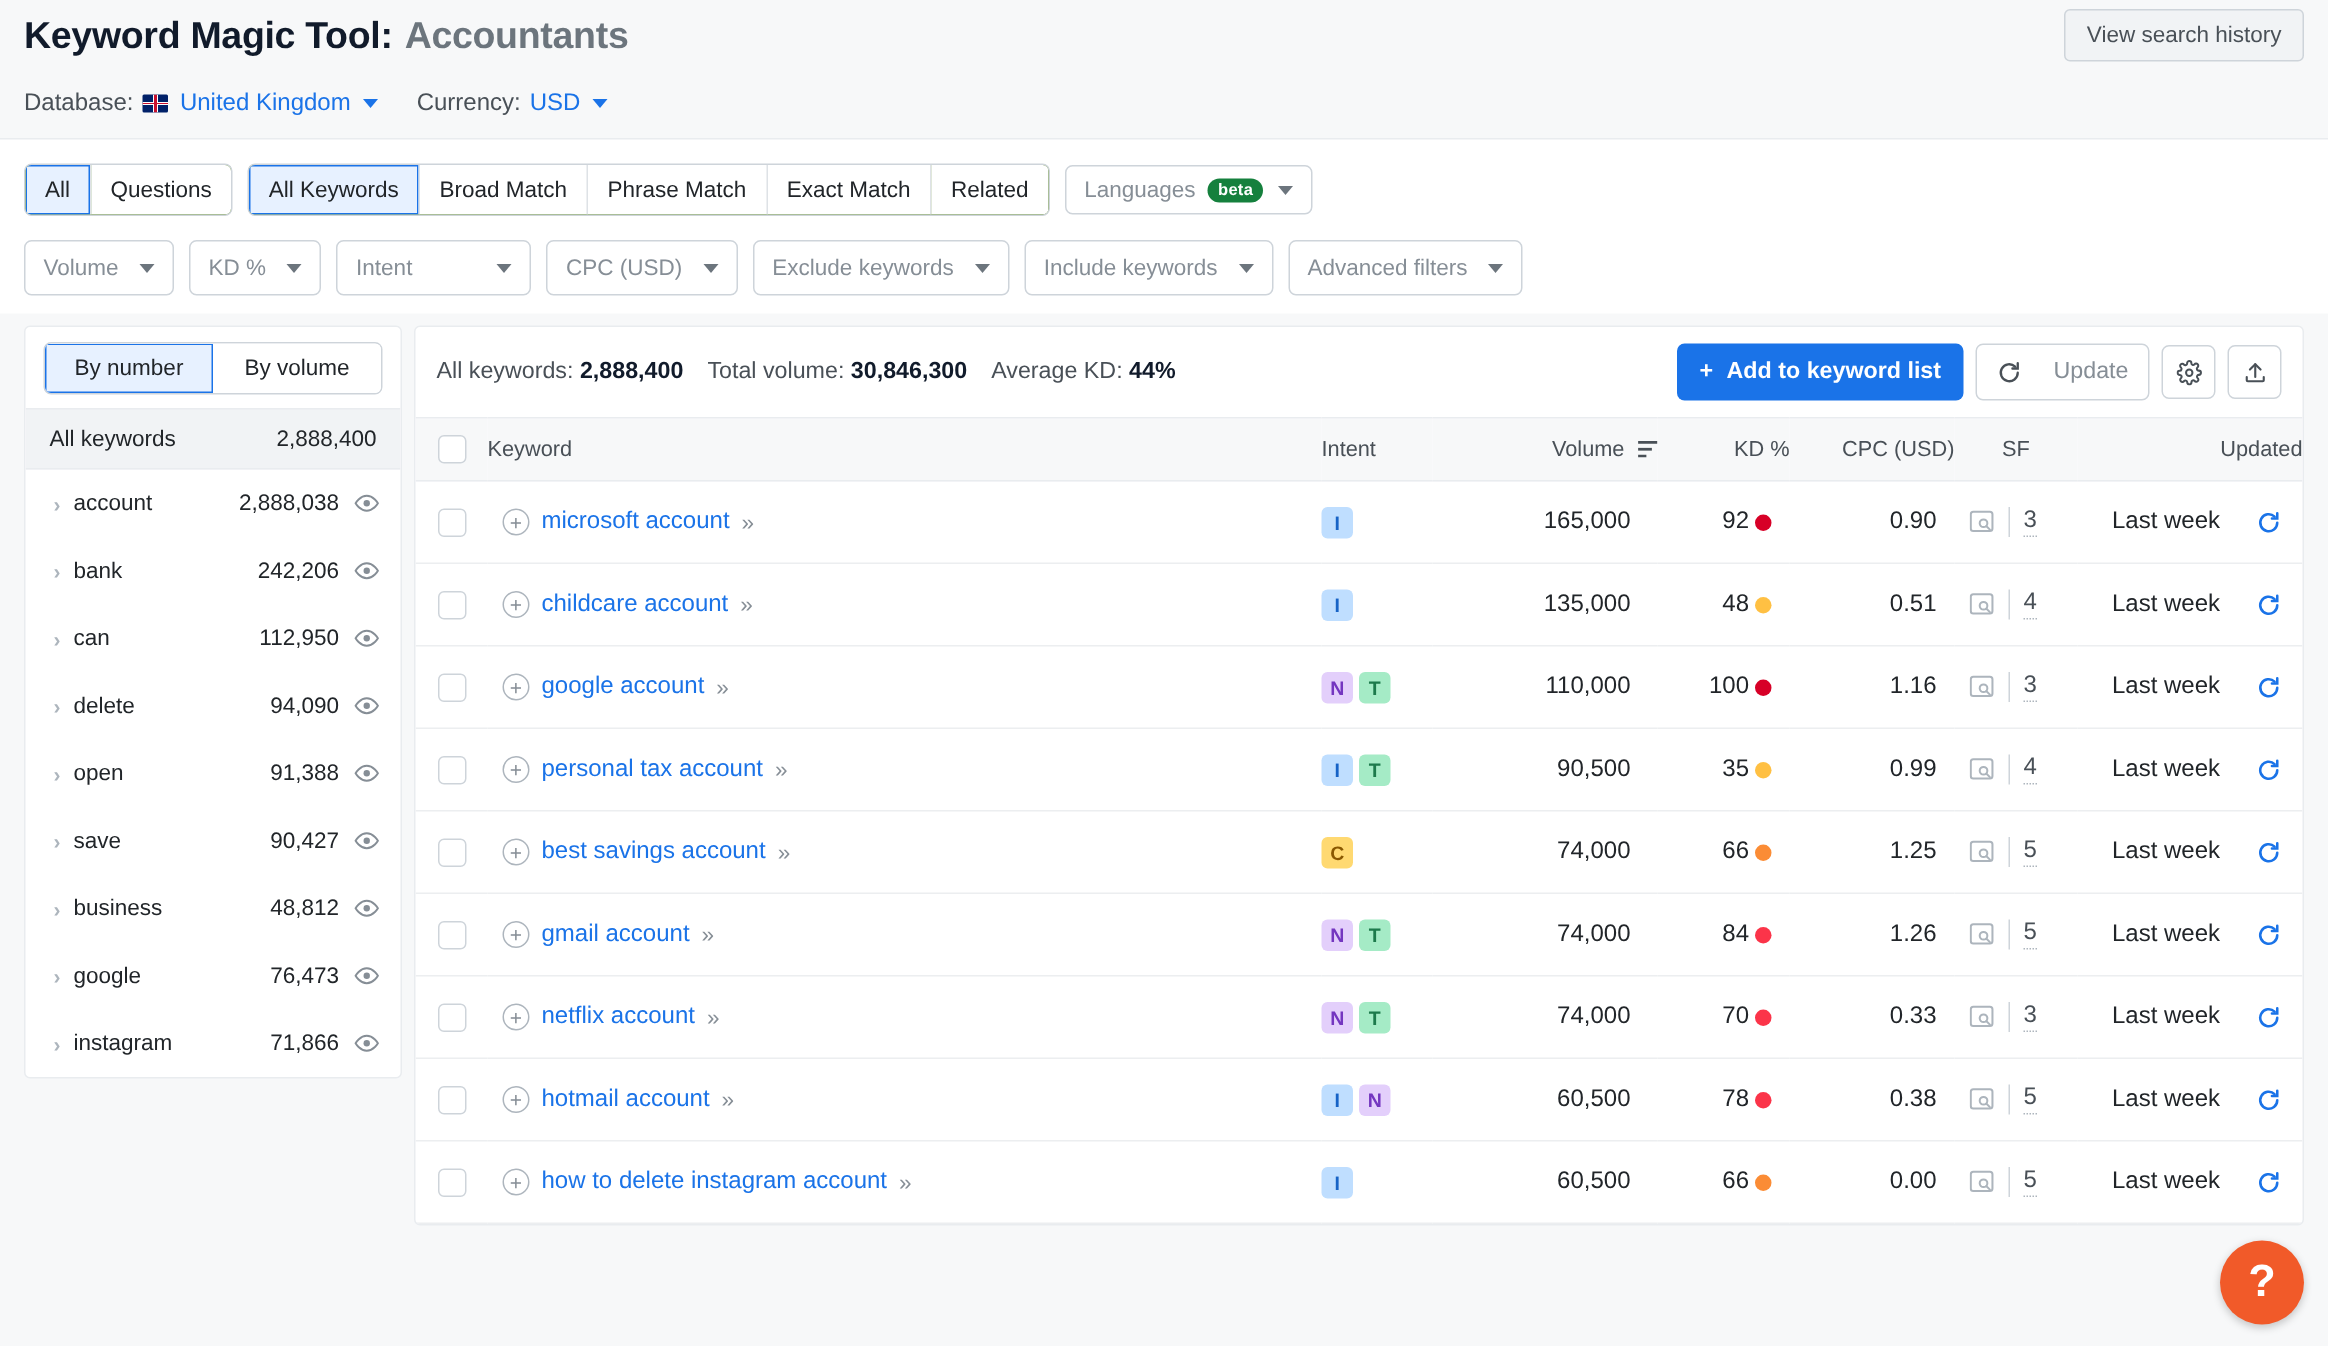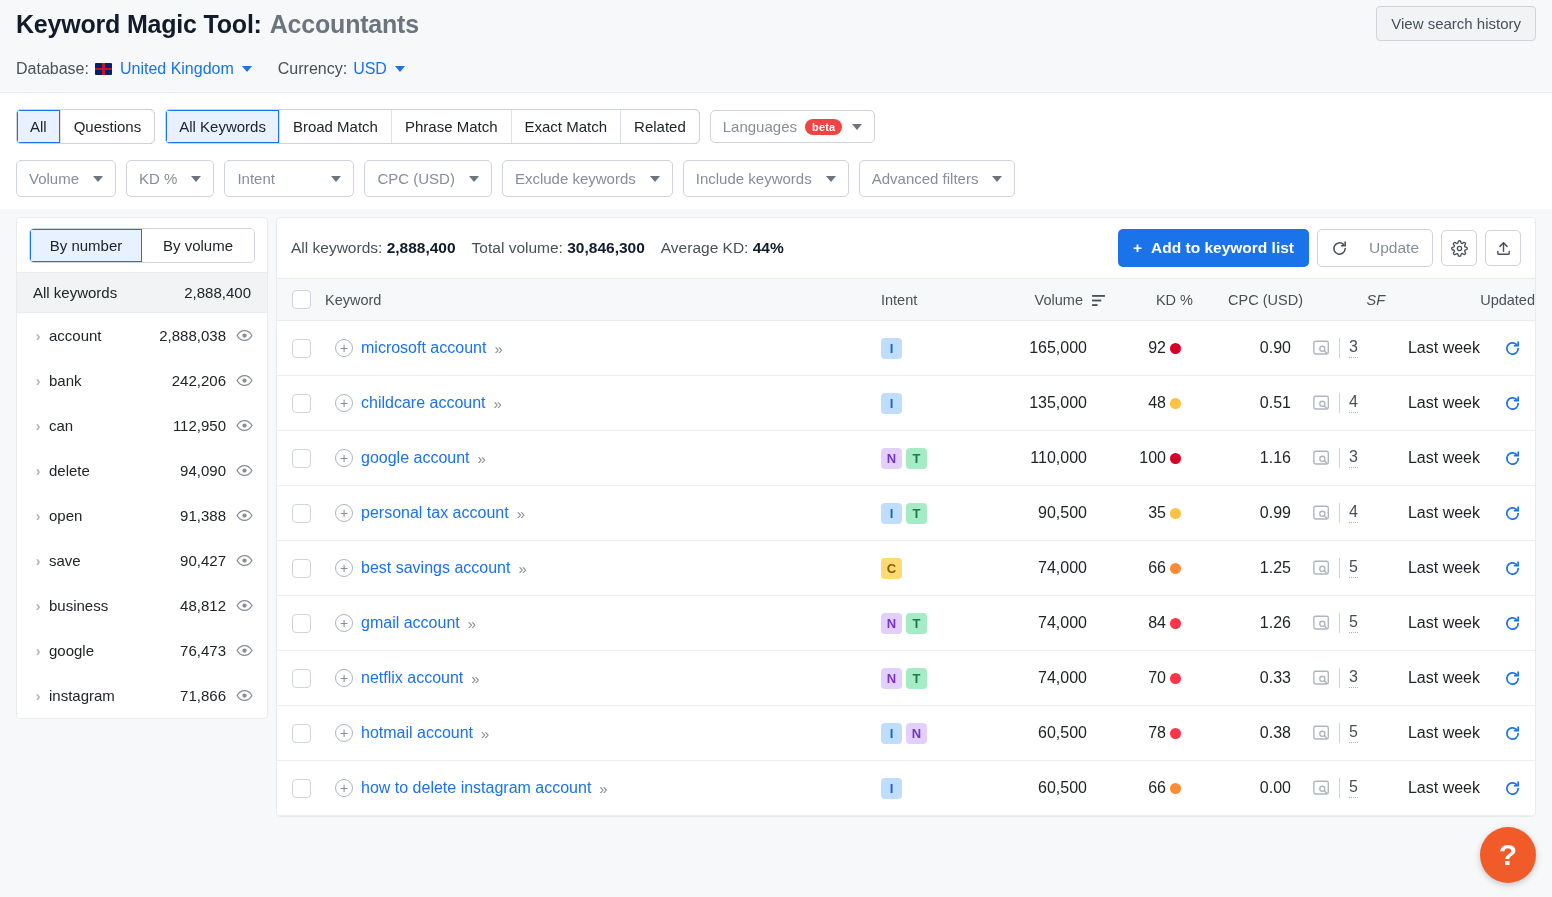--- a/index.html
+++ b/index.html
@@ -46,21 +46,21 @@
   
   .filter-bar { background:#fff; border-top:1px solid #e9ecef; padding:16px 16px 12px 16px; }
   .tabs-row { display:flex; align-items:center; gap:10px; }
   .seg { display:flex; border:1px solid #ced4da; border-radius:5px; overflow:hidden; background:#4d7c0f; }
   .seg .segbtn { font-size:15px; padding:8px 13px; background:#fff; border:none; cursor:pointer;
                  color:#212529; border-right:1px solid #dee2e6; font-family:"Liberation Sans", sans-serif; white-space:nowrap; }
   .seg .segbtn:last-child { border-right:none; }
   .seg .segbtn.active { background:#e7f1ff; color:#212529; box-shadow: inset 0 0 0 1px #1a73e8; }
   .lang-btn { display:flex; align-items:center; gap:8px; border:1px solid #ced4da; background:#fff;
               border-radius:5px; padding:7px 12px; font-size:15px; color:#868e96; cursor:pointer; }
-  .badge-beta { background:#ef4444; color:#fff; font-size:11px; font-weight:bold; border-radius:9px;
+  .badge-beta { background:#15803d; color:#fff; font-size:11px; font-weight:bold; border-radius:9px;
                 padding:2px 7px; letter-spacing:0.2px; }
 
   .ai-row { margin-top:14px; display:flex; align-items:center; }
   .ai-wrap { display:flex; align-items:center; background:#f0e2fb; border:1px solid #e3ccfa; border-radius:6px; }
   .ai-label { font-size:13.5px; color:#8d43d6; padding:0 10px 0 11px; white-space:nowrap; }
   .ai-input { display:flex; align-items:center; gap:9px; background:#fff; border:1px solid #e3ccfa;
               border-radius:5px; padding:8px 12px; margin:3px; min-width:276px; }
   .ai-input .ph { font-size:15.5px; color:#868e96; }
   .spark { color:#9b51e0; font-size:15px; line-height:1; }
 
@@ -112,21 +112,21 @@
   td { padding:0; border-bottom:1px solid #eceef0; height:55px; vertical-align:middle; }
   .c-check { width:48px; text-align:center; }
   .c-kw    { text-align:left; }
   .c-int   { width:74px; text-align:left; }
   .c-vol   { width:150px; text-align:right; padding-right:18px; }
   .c-kd    { width:88px; text-align:right; padding-right:12px; }
   .c-cpc   { width:110px; text-align:right; padding-right:12px; }
   .c-sf    { width:82px; text-align:left; padding-left:10px; }
   .c-upd   { width:150px; text-align:right; padding-right:14px; }
   th.c-kw  { padding-left:10px; }
-  th.c-sf  { text-align:right; padding-left:10px;font-style:italic; }
+  th.c-sf  { text-align:center; padding-left:10px; }
   th.c-int { text-align:left; }
 
   .chk { width:19px; height:19px; border:1px solid #ced4da; border-radius:4px; background:#fff;
          display:inline-block; cursor:pointer; vertical-align:middle; }
   .kwcell { display:flex; align-items:center; gap:8px; padding-left:10px; }
   .plus-circle { width:18px; height:18px; border-radius:50%; border:1.5px solid #adb5bd; color:#868e96;
                  display:flex; align-items:center; justify-content:center; font-size:14px; line-height:1;
                  flex:0 0 18px; cursor:pointer; }
   .kwtext { color:#1a73e8; font-size:16px; cursor:pointer; }
   .chev2 { color:#868e96; font-size:15px; cursor:pointer; letter-spacing:-1px; }

